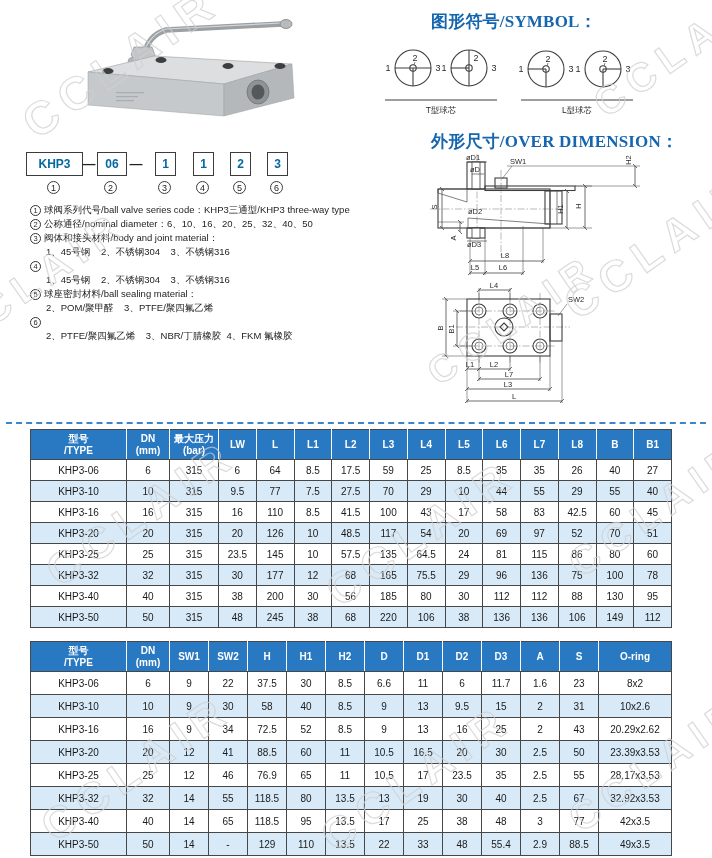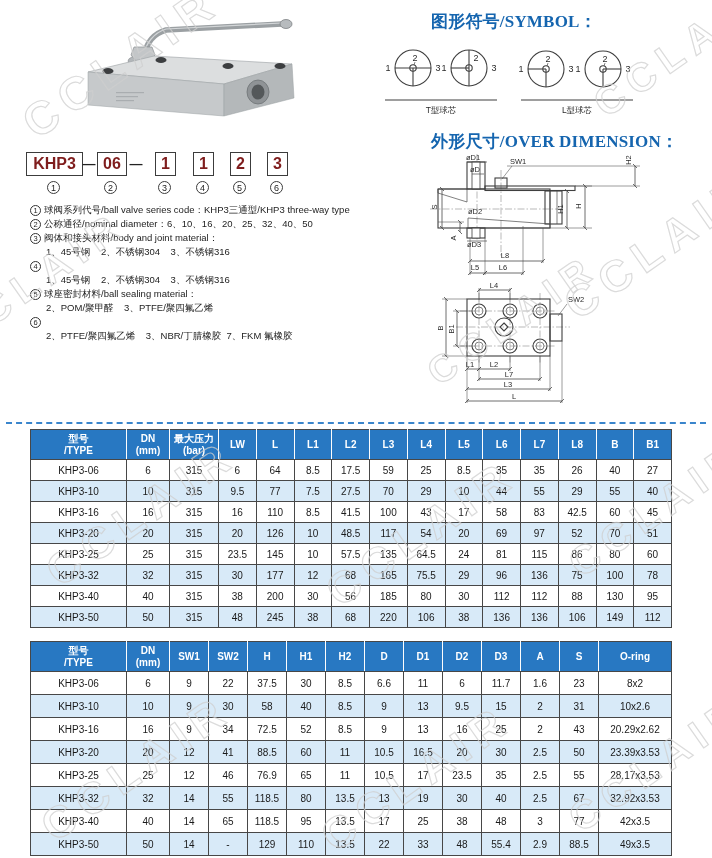--- a/index.html
+++ b/index.html
@@ -2,21 +2,21 @@
 <html><head>
 <meta charset="utf-8">
 <style>
   html,body{margin:0;padding:0;background:#ffffff;}
   .page{position:relative;width:712px;height:858px;background:#fff;overflow:hidden;
         font-family:"Liberation Sans","DejaVu Sans",sans-serif;color:#222;}
   .sec-title{position:absolute;font-family:"Liberation Serif","DejaVu Serif",serif;
              font-weight:bold;font-size:17px;color:#1565AF;letter-spacing:.2px;white-space:nowrap;}
   
   .code-box{position:absolute;top:152px;height:22px;border:1.4px solid #3c3c3c;background:#fff;
-            display:flex;align-items:center;justify-content:center;font-weight:bold;font-size:16px;color:#7f1d1d;}
+            display:flex;align-items:center;justify-content:center;font-weight:bold;font-size:12px;color:#0369a1;}
   .code-dash{position:absolute;top:152px;height:22px;display:flex;align-items:center;justify-content:center;
              font-weight:bold;font-size:13px;color:#222;}
   .code-marker{position:absolute;top:181px;width:13px;height:13px;border:1px solid #3c3c3c;border-radius:50%;
                display:flex;align-items:center;justify-content:center;font-size:9px;color:#222;box-sizing:border-box;}
   
   .notes{position:absolute;left:30px;top:203px;width:345px;}
   .note-line{display:flex;align-items:center;height:14px;font-size:9.5px;color:#1d1d1d;}
   .note-line.indent{padding-left:16px;}
   .note-m{flex:none;width:11px;height:11px;border:1px solid #333;border-radius:50%;box-sizing:border-box;
           display:inline-flex;align-items:center;justify-content:center;font-size:7.5px;margin-right:3px;}
@@ -180,21 +180,21 @@
         <span class="note-m">5</span>
         <span class="note-t">球座密封材料/ball sealing material：</span>
       </div>
     <div class="note-line indent">
         <span class="note-t">2、POM/聚甲醛    3、PTFE/聚四氟乙烯</span>
       </div>
     <div class="note-line">
         <span class="note-m">6</span>
       </div>
     <div class="note-line indent">
-        <span class="note-t">2、PTFE/聚四氟乙烯    3、NBR/丁腈橡胶  7、FKM 氟橡胶</span>
+        <span class="note-t">2、PTFE/聚四氟乙烯    3、NBR/丁腈橡胶  4、FKM 氟橡胶</span>
       </div>
   </div>
 
   <div class="sec-title" style="left:431px;top:130px;">外形尺寸/OVER DIMENSION：</div>
 
   <svg class="abs" style="left:420px;top:146px;" width="292" height="134" viewBox="0 0 292 134">
     <line x1="10" y1="63" x2="142" y2="63" class="cl"></line>
     <line x1="57" y1="8" x2="57" y2="100" class="cl"></line>
     <line x1="81" y1="24" x2="81" y2="110" class="cl"></line>
 

